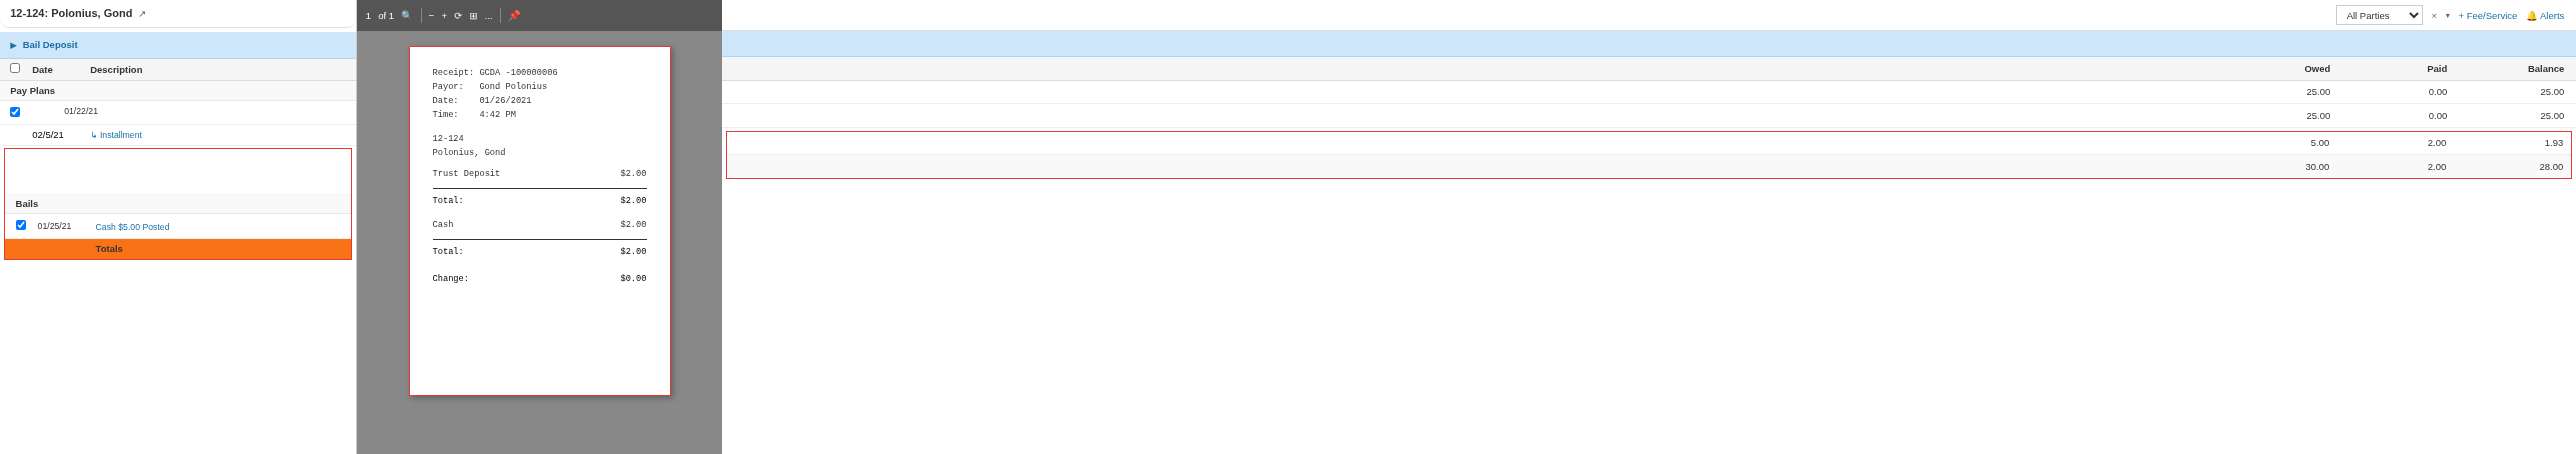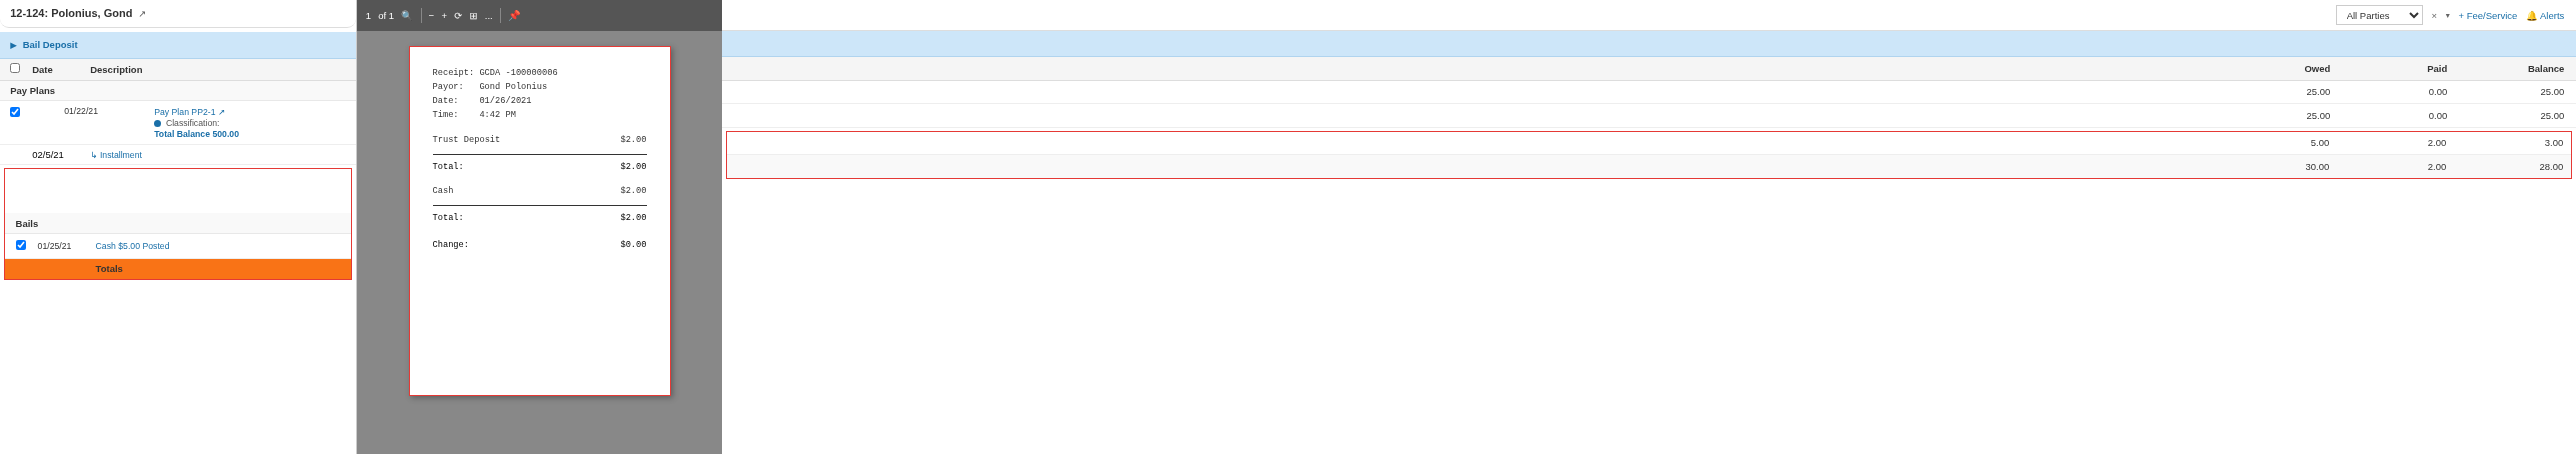--- a/index.html
+++ b/index.html
@@ -428,35 +428,20 @@
     <div class="desc-col">Description</div>
   </div>
 
   <div class="section-label">Pay Plans</div>
 
   <div class="table-row">
     <div class="check-col">
       <input type="checkbox" checked="" style="">
     </div>
     <div class="date-col">01/22/21</div>
-    <div class="desc-col">
-      <div>
-        <a class="link-text">
-          <span>Pay Plan PP2-1</span>
-          <span>↗</span>
-        </a>
-      </div>
-      <div class="classification-row">
-        <div class="blue-circle"></div>
-        <span class="classification-text">Classification:</span>
-      </div>
-      <div>
-        <span class="total-balance-text">Total Balance 500.00</span>
-      </div>
-    </div>
   </div>
 
   <div class="installment-row">
     <div class="check-col"></div>
     <div class="date-col">02/5/21</div>
     <div class="desc-col">
       <a class="link-text">↳ Installment</a>
     </div>
   </div>
 
@@ -508,20 +493,24 @@
         <div class="receipt-header-line">
           <span class="receipt-key">Date:</span>
           <span class="receipt-val">01/26/2021</span>
         </div>
         <div class="receipt-header-line">
           <span class="receipt-key">Time:</span>
           <span class="receipt-val">4:42 PM</span>
         </div>
       </div>
 
+      <div class="receipt-case-info">
+        <div>12-124</div>
+        <div>Polonius, Gond</div>
+      </div>
 
       <div class="receipt-line-item">
         <span class="receipt-line-item-label">Trust Deposit</span>
         <span class="receipt-line-item-value">$2.00</span>
       </div>
 
       <hr class="receipt-divider">
 
       <div class="receipt-total-line">
         <span>Total:</span>
@@ -586,21 +575,21 @@
     <div class="col-owed">25.00</div>
     <div class="col-paid">0.00</div>
     <div class="col-balance">25.00</div>
   </div>
 
   <div class="right-bails-section">
     <div class="right-bails-row">
       <div class="spacer"></div>
       <div class="col-owed">5.00</div>
       <div class="col-paid">2.00</div>
-      <div class="col-balance">3.00</div>
+      <div class="col-balance">1.93</div>
     </div>
     <div class="right-totals-row">
       <div class="spacer"></div>
       <div class="col-owed">30.00</div>
       <div class="col-paid">2.00</div>
       <div class="col-balance">28.00</div>
     </div>
   </div>
 </div>
 

